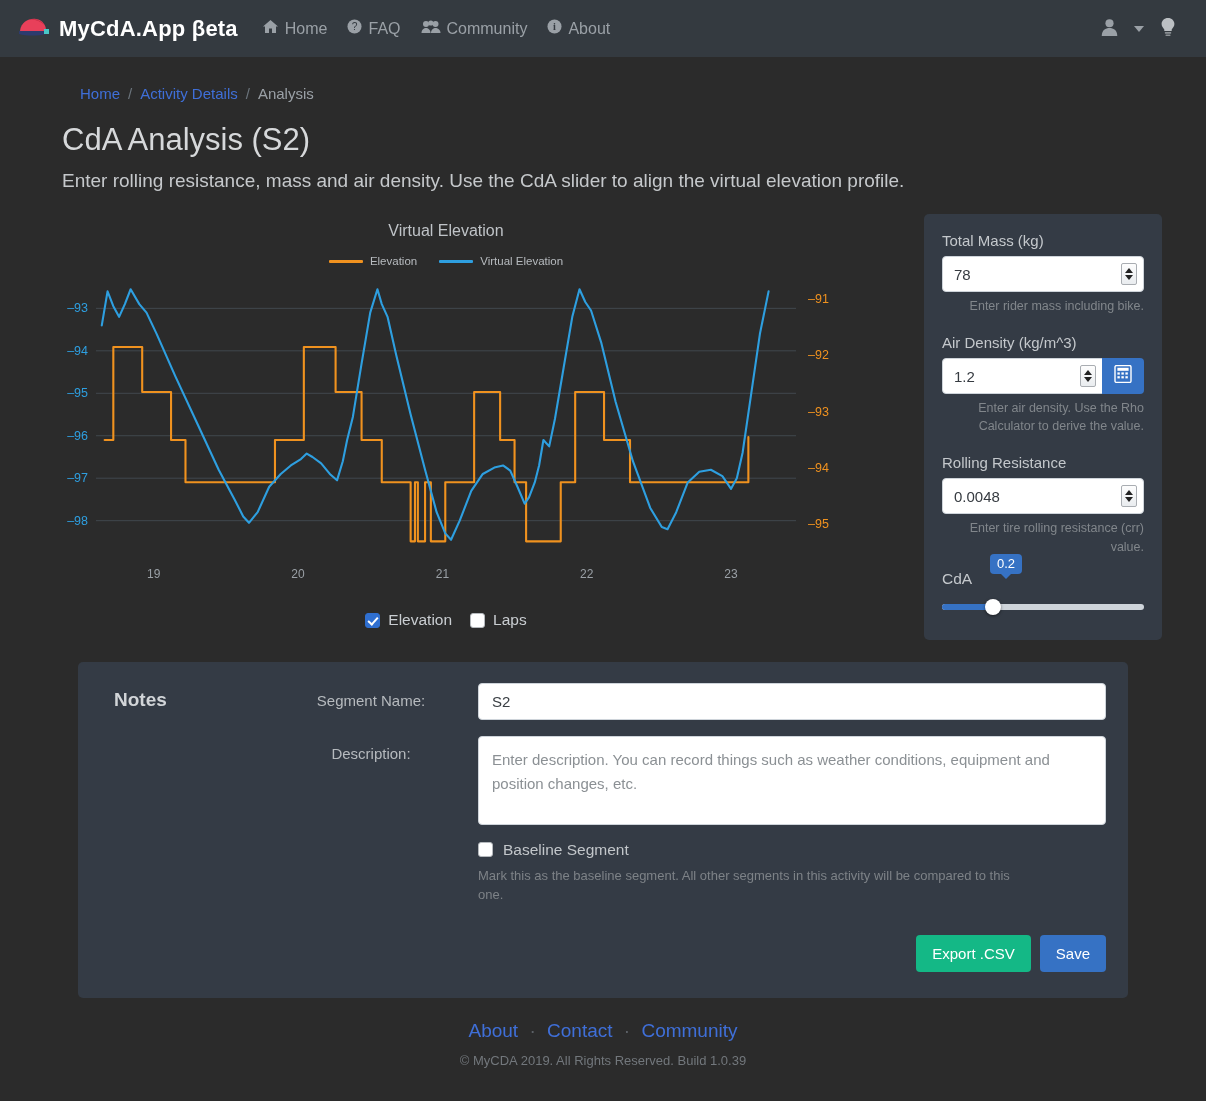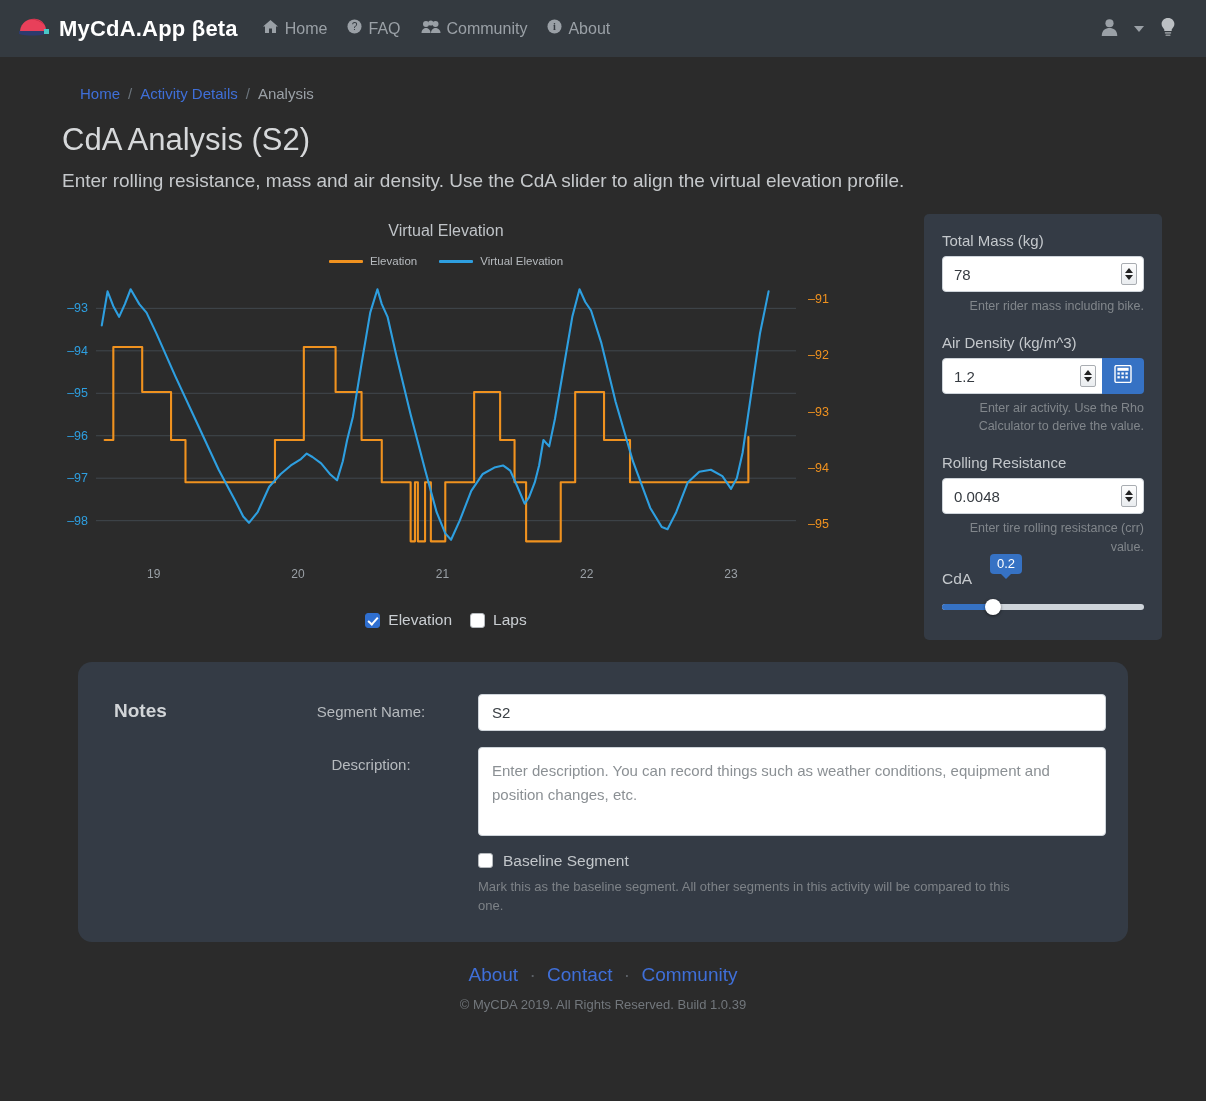--- a/index.html
+++ b/index.html
@@ -93,22 +93,22 @@
   .tip:after{ content:""; position:absolute; left:10px; bottom:-5px; width:0;height:0;
     border-left:6px solid transparent;border-right:6px solid transparent;border-top:6px solid #3672c4;}
   .slider { margin-top:10px; position:relative; height:18px; }
   .track { position:absolute; top:6px; left:0; right:0; height:6px; background:#ced4da; border-radius:3px; }
   .track-fill { position:absolute; top:6px; left:0; width:25%; height:6px; background:#3672c4; border-radius:3px; }
   .knob { position:absolute; top:1px; left:25%; transform:translateX(-50%); width:16px;height:16px;border-radius:50%;
           background:#fff; box-shadow:0 1px 3px rgba(0,0,0,.5); }
 
   
   .notes-card {
-    margin:22px 78px 0 78px; background:#343b45; border-radius:14px;
-    padding:32px 22px 26px 22px; display:flex;
+    margin:22px 78px 0 78px; background:#343b45; border-radius:5px;
+    padding:21px 22px 26px 22px; display:flex;
   }
   .notes-title { font-size:19px; font-weight:bold; color:#d2d5d8; width:180px; padding-top:6px; padding-left:14px;}
   .notes-body { flex:1; }
   .form-line { display:flex; align-items:flex-start; margin-bottom:16px; }
   .form-label { width:198px; text-align:center; padding-right:16px; padding-top:9px; font-size:15px; color:#b6babe; }
   .seg-input {
     flex:1; height:37px; background:#fff; border:1px solid #ced4da; border-radius:4px;
     display:flex; align-items:center; padding-left:13px; font-size:15px; color:#3b4045;
   }
   .desc-area {
@@ -311,21 +311,21 @@
             <rect x="3.4" y="7.4" width="2.4" height="2.2" fill="#fff"></rect>
             <rect x="7.4" y="7.4" width="2.4" height="2.2" fill="#fff"></rect>
             <rect x="11.4" y="7.4" width="2.4" height="2.2" fill="#fff"></rect>
             <rect x="3.4" y="11.2" width="2.4" height="2.2" fill="#fff"></rect>
             <rect x="7.4" y="11.2" width="2.4" height="2.2" fill="#fff"></rect>
             <rect x="11.4" y="11.2" width="2.4" height="2.2" fill="#fff"></rect>
           </svg>
         </span>
       </div>
     </div>
-    <div class="help">Enter air activity. Use the Rho Calculator to derive the value.</div>
+    <div class="help">Enter air density. Use the Rho Calculator to derive the value.</div>
 
     <div class="gap"></div>
 
     <div class="field-label">Rolling Resistance</div>
     <div class="input-row">
       <div class="txt-input">
         <span class="val">0.0048</span>
         <span class="spin">
             <i class="up"></i>
             <i class="dn"></i>
@@ -363,20 +363,24 @@
         <span>Enter description. You can record things such as weather conditions, equipment and position changes, etc.</span>
       </div>
     </div>
 
     <div class="base-row">
       <span class="cbox"></span>
       <span class="base-lbl">Baseline Segment</span>
     </div>
     <div class="base-help">Mark this as the baseline segment. All other segments in this activity will be compared to this one.</div>
 
+    <div class="btn-row">
+      <button class="btn btn-csv" style="background: rgb(20, 184, 134);">Export .CSV</button>
+      <button class="btn btn-save" style="background: rgb(54, 114, 196);">Save</button>
+    </div>
   </div>
 </div>
 
 <div class="footer">
   <div class="footer-links">
     <a href="#">About</a>
     <span>·</span>
     <a href="#">Contact</a>
     <span>·</span>
     <a href="#">Community</a>

